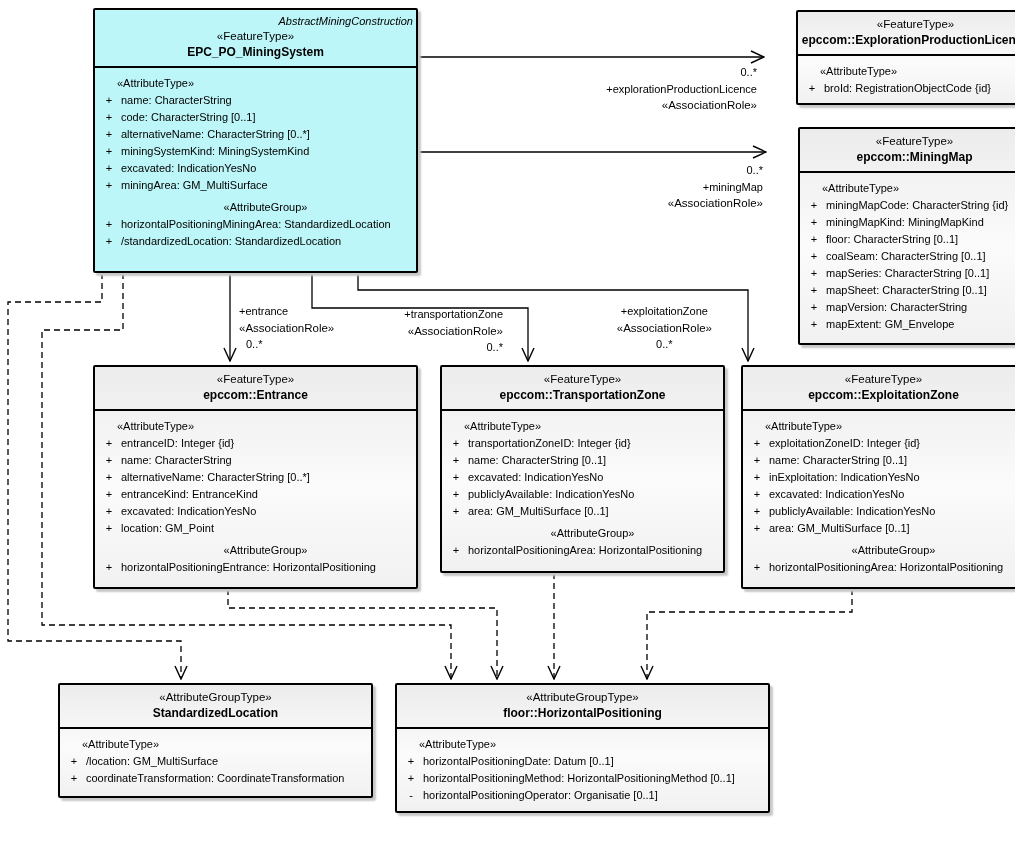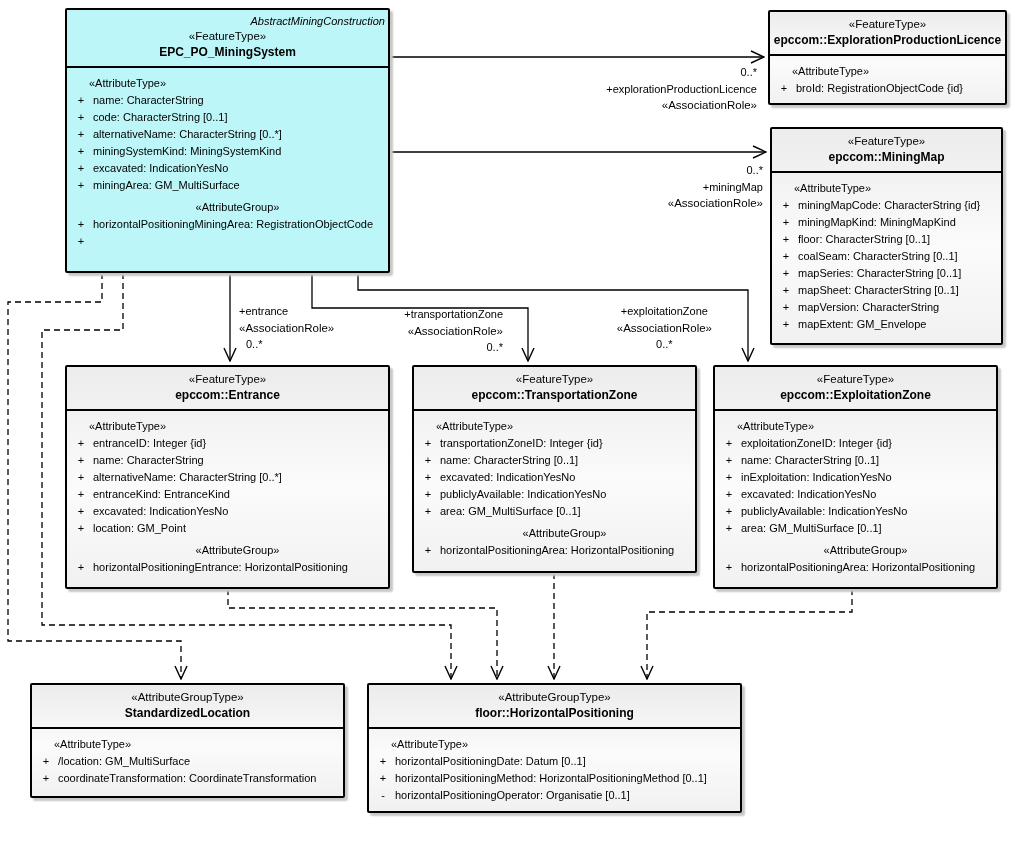--- a/index.html
+++ b/index.html
@@ -12,20 +12,21 @@
   #lines { position:absolute; left:0; top:0; width:1015px; height:859px; }
 
   .uml-box {
     position:absolute;
     border:2px solid #000;
     border-radius:2px;
     box-shadow:3px 3px 2px #c8c8c8;
     background:linear-gradient(180deg,#ececec 0%,#fbfbfb 55%,#f1f1f1 100%);
     overflow:hidden;
     box-sizing:border-box;
+    margin-left:28px;
   }
   .uml-box .title {
     border-bottom:2px solid #000;
     text-align:center;
     padding:4px 3px 5px 3px;
   }
   .hdr-note { font-style:italic; font-size:11px; text-align:right; line-height:14px; height:14px; }
   .stereo   { font-size:11.5px; line-height:16px; }
   .cls-name { font-size:12px; font-weight:bold; line-height:17px; }
   .attrs    { padding:7px 2px 2px 2px; font-size:11px; }
@@ -106,24 +107,25 @@
         <span class="vis">+</span>
         <span class="txt">excavated: IndicationYesNo</span>
       </div>
       <div class="attr-row">
         <span class="vis">+</span>
         <span class="txt">miningArea: GM_MultiSurface</span>
       </div>
       <div class="stereo-row gap">«AttributeGroup»</div>
       <div class="attr-row">
         <span class="vis">+</span>
-        <span class="txt">horizontalPositioningMiningArea: RegistrationObjectCode</span>
-      </div>
-      <div class="attr-row">
-        <span class="vis">+</span>
+        <span class="txt">horizontalPositioningMiningArea: StandardizedLocation</span>
+      </div>
+      <div class="attr-row">
+        <span class="vis">+</span>
+        <span class="txt">/standardizedLocation: StandardizedLocation</span>
       </div>
     </div>
 </div>
 
 <div class="uml-box" id="box-epl">
   <div class="title">
     <div class="stereo">«FeatureType»</div>
     <div class="cls-name">epccom::ExplorationProductionLicence</div>
   </div>
   <div class="attrs">

